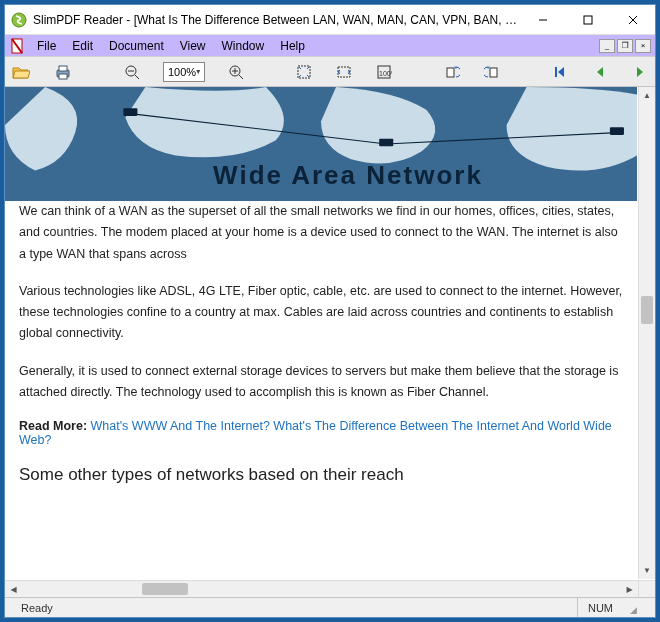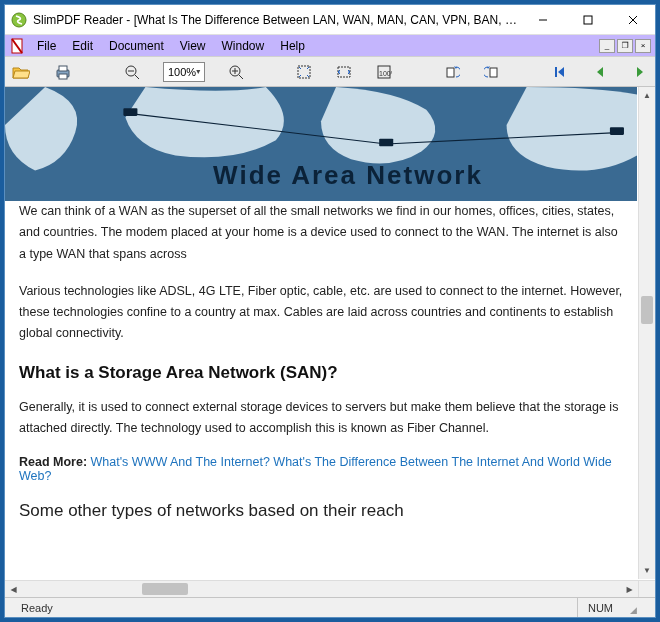--- a/index.html
+++ b/index.html
@@ -350,21 +350,20 @@
               <rect x="118" y="28" width="14" height="10" rx="1"></rect>
                 <rect x="373" y="68" width="14" height="10" rx="1"></rect>
                 <rect x="603" y="53" width="14" height="10" rx="1"></rect>
             </g>
           </svg>
           <div class="wan-title">Wide Area Network</div>
         </div>
 
         <p class="para">We can think of a WAN as the superset of all the small networks we find in our homes, offices, cities, states, and countries. The modem placed at your home is a device used to connect to the WAN. The internet is also a type WAN that spans across</p>
         <p class="para">Various technologies like ADSL, 4G LTE, Fiber optic, cable, etc. are used to connect to the internet. However, these technologies confine to a country at max. Cables are laid across countries and continents to establish global connectivity.</p>
-        <h2 class="h2">What is a Storage Area Network (SAN)?</h2>
         <p class="para">Generally, it is used to connect external storage devices to servers but make them believe that the storage is attached directly. The technology used to accomplish this is known as Fiber Channel.</p>
         <p class="readmore">
           <b><span>Read More</span>:</b>
           <a href="#">What's WWW And The Internet? What's The Difference Between The Internet And World Wide Web?</a>
         </p>
         <h3 class="h3">Some other types of networks based on their reach</h3>
       </div>
 
       <div class="vscroll">
         <div class="arrow">▲</div>

